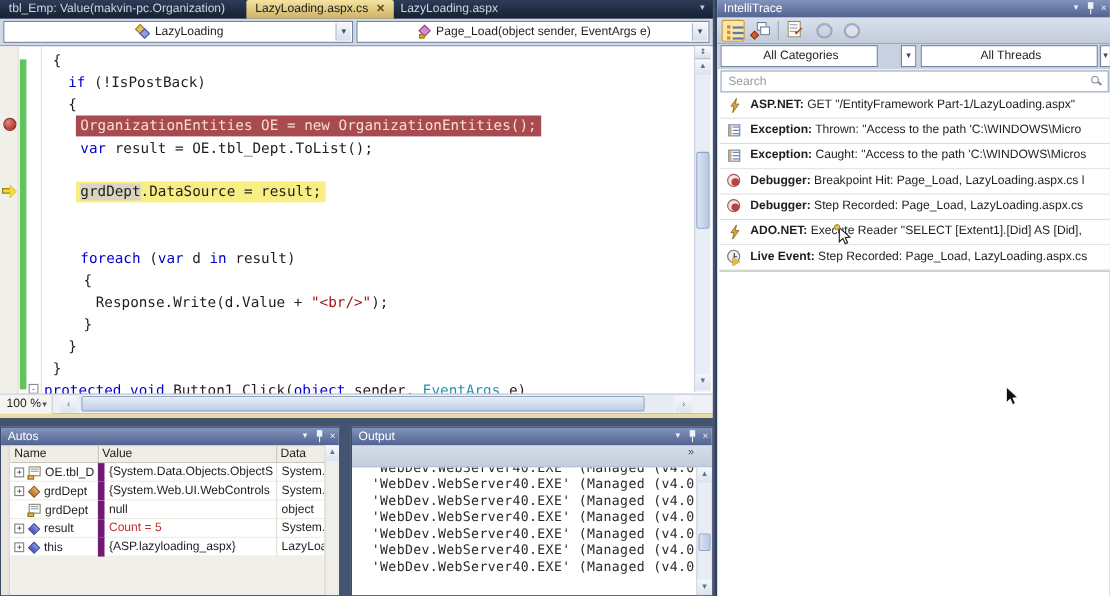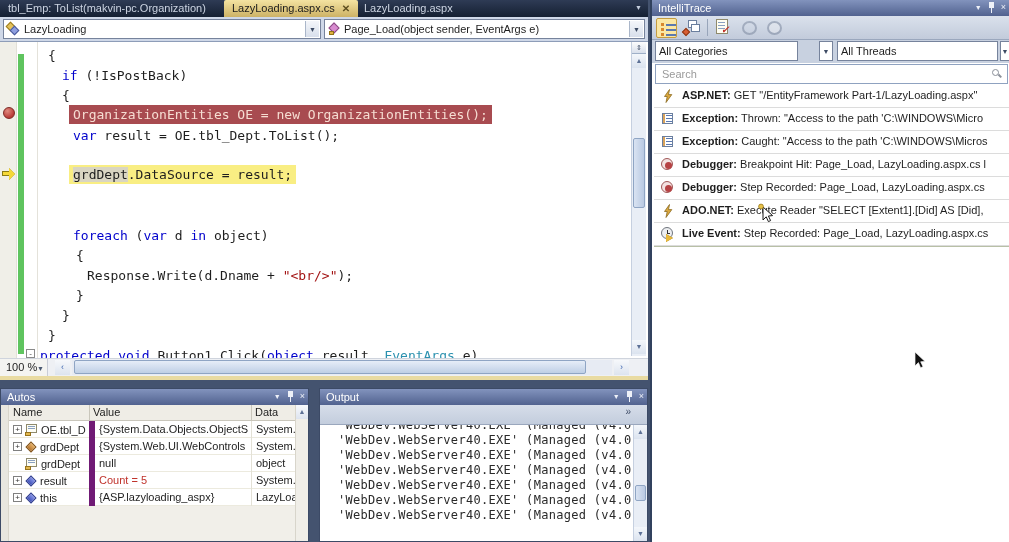--- a/index.html
+++ b/index.html
@@ -9,21 +9,21 @@
 
   
   .tabbar { left:0; top:0; width:648px; height:17px; background:linear-gradient(#2e3b55,#152032); }
   .tab { position:absolute; top:0; height:17px; padding:2px 8px 0 8px; color:#ccd4e2; white-space:nowrap; font-size:11px; }
   .tab.active { background:linear-gradient(#f4e3a1,#cdb266); color:#1b1b1b; border-radius:2px 2px 0 0; }
   .tab .closex { margin-left:7px; color:#5d4e1f; font-weight:bold; font-size:10px; }
   .tab-dd { position:absolute; right:6px; top:4px; color:#c5cedd; font-size:7px; }
 
   
   .navbar { left:0; top:17px; width:648px; height:25px; background:#cfd8e8; border-bottom:1px solid #8e9db8; }
-  .combo { position:absolute; height:20px; background:#fff; border:1px solid #76839c; display:flex; align-items:center; padding-left:3px; }
+  .combo { position:absolute; height:20px; background:#fff; border:1px solid #76839c; display:flex; align-items:center; padding-left:3px;justify-content:center; }
   .combo .dd { position:absolute; right:1px; top:1px; bottom:1px; width:14px; background:linear-gradient(#f4f6fa,#d8dfeb); border-left:1px solid #aab6c9; color:#3c4a63; font-size:7px; text-align:center; line-height:17px; }
   .ic-class { width:13px; height:12px; position:relative; margin-right:4px; }
   .ic-class i { position:absolute; width:7px; height:7px; transform:rotate(45deg); }
   .ic-class i.b1 { left:0; top:0; background:#e5c25a; border:1px solid #9a7c22; }
   .ic-class i.b2 { left:4px; top:4px; background:#8f9fe0; border:1px solid #4a5a9a; }
   .ic-method { width:12px; height:12px; position:relative; margin-right:4px; }
   .ic-method i.d { position:absolute; left:2px; top:1px; width:8px; height:8px; transform:rotate(45deg); background:#d88bd0; border:1px solid #8a4a84; }
   .ic-method i.g { position:absolute; left:1px; bottom:0; width:5px; height:4px; background:#e0b23f; border:1px solid #927417; }
 
   
@@ -144,21 +144,21 @@
 
   
   .cursor { pointer-events:none; }
 
   svg { display:block; }
 </style>
 </head>
 <body>
 
 <div class="abs tabbar">
-  <div class="tab" style="left:0;"><span>tbl_Emp: ToList(makvin-pc.Organization)</span></div>
+  <div class="tab" style="left:0;"><span>tbl_Emp: Value(makvin-pc.Organization)</span></div>
   <div class="tab active" style="left:224px;"><span>LazyLoading.aspx.cs</span><span class="closex">✕</span></div>
   <div class="tab" style="left:356px;"><span>LazyLoading.aspx</span></div>
   <div class="tab-dd">▼</div>
 </div>
 
 <div class="abs navbar">
   <div class="combo" style="left:3px; top:2px; width:318px;">
     <span class="ic-class">
         <i class="b1"></i>
         <i class="b2"></i>
@@ -185,27 +185,27 @@
       <i class="shaft"></i>
       <i class="head"></i>
     </div>
 
   <div class="code-line" style="left:48px; top:4px;"><span class="tok p">{</span></div>
   <div class="code-line" style="left:62px; top:24px;"><span class="tok kw">if </span><span class="tok p">(!IsPostBack)</span></div>
   <div class="code-line" style="left:62px; top:44px;"><span class="tok p">{</span></div>
   <div class="code-line" style="left:73px; top:84px;"><span class="tok kw">var</span><span class="tok p"> result = OE.tbl_Dept.ToList();</span></div>
   <div class="code-line hl-red" style="left:69px; top:63px; height:19px; line-height:19px;"><span class="tok">OrganizationEntities OE = new OrganizationEntities();</span></div>
   <div class="code-line hl-yellow" style="left:69px; top:123px; height:19px; line-height:19px;"><span class="tok sym">grdDept</span><span class="tok p">.DataSource = result;</span></div>
-  <div class="code-line" style="left:73px; top:184px;"><span class="tok kw">foreach</span><span class="tok p"> (</span><span class="tok kw">var</span><span class="tok p"> d </span><span class="tok kw">in</span><span class="tok p"> object)</span></div>
+  <div class="code-line" style="left:73px; top:184px;"><span class="tok kw">foreach</span><span class="tok p"> (</span><span class="tok kw">var</span><span class="tok p"> d </span><span class="tok kw">in</span><span class="tok p"> result)</span></div>
   <div class="code-line" style="left:76px; top:204px;"><span class="tok p">{</span></div>
-  <div class="code-line" style="left:87px; top:224px;"><span class="tok p">Response.Write(d.Dname + </span><span class="tok str">"&lt;br/&gt;"</span><span class="tok p">);</span></div>
+  <div class="code-line" style="left:87px; top:224px;"><span class="tok p">Response.Write(d.Value + </span><span class="tok str">"&lt;br/&gt;"</span><span class="tok p">);</span></div>
   <div class="code-line" style="left:76px; top:244px;"><span class="tok p">}</span></div>
   <div class="code-line" style="left:62px; top:264px;"><span class="tok p">}</span></div>
   <div class="code-line" style="left:48px; top:284px;"><span class="tok p">}</span></div>
-  <div class="code-line" style="left:40px; top:304px;"><span class="tok kw">protected void </span><span class="tok p">Button1_Click(</span><span class="tok kw">object</span><span class="tok p"> result, </span><span class="tok ty">EventArgs</span><span class="tok p"> e)</span></div>
+  <div class="code-line" style="left:40px; top:304px;"><span class="tok kw">protected void </span><span class="tok p">Button1_Click(</span><span class="tok kw">object</span><span class="tok p"> sender, </span><span class="tok ty">EventArgs</span><span class="tok p"> e)</span></div>
 
   <div class="collapse-box">-</div>
 
   <div class="vscroll">
     <div class="split-handle">⇕</div>
     <div class="sb-btn" style="top:12px;">▲</div>
     <div class="sb-thumb" style="top:96px; height:70px;"></div>
     <div class="sb-btn" style="top:298px;">▼</div>
   </div>
 </div>

